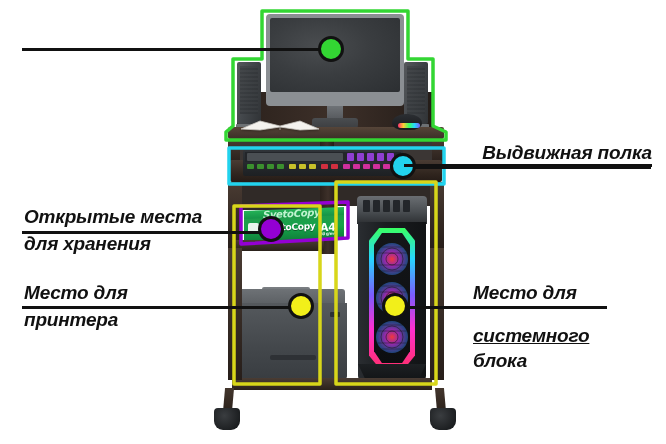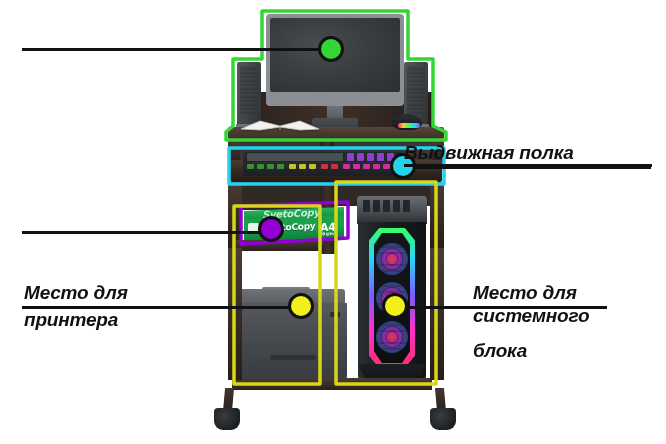--- a/index.html
+++ b/index.html
@@ -18,21 +18,21 @@
   .callout .ln{
     display:block;
     font-weight:700;
     font-style:italic;
     font-size:19px;
     line-height:23px;
     color:#111111;
     letter-spacing:-0.2px;
     white-space:nowrap;
   }
-  .callout.right .ln{}
+  .callout.right .ln{text-align:right;}
   .rule{
     height:3px;background:#111111;border:0;margin:1px 0 1px 0;
   }
 
   
   .leader{position:absolute;height:3px;background:#111111;}
 
   
   .dot{
     position:absolute;border-radius:50%;
@@ -285,25 +285,29 @@
   <div class="dot" style="left:258px;top:216px;width:26px;height:26px;background:#9400d3;"></div>
   <div class="dot" style="left:288px;top:293px;width:26px;height:26px;background:#f2ef1a;"></div>
   <div class="dot" style="left:382px;top:293px;width:26px;height:26px;background:#f2ef1a;"></div>
 
 
   <div class="callout right" style="left:404px;top:141px;width:248px;">
     <span class="ln">Выдвижная полка</span>
     <hr class="rule" style="margin-top:0;">
   </div>
 
+  <div class="callout left" style="left:24px;top:205px;width:250px;">
+    <span class="ln">Открытые места</span>
+    <span class="ln" style="margin-top:4px;">для хранения</span>
+  </div>
 
   <div class="callout left" style="left:24px;top:281px;width:274px;">
     <span class="ln">Место для</span>
     <span class="ln" style="margin-top:4px;">принтера</span>
   </div>
 
   <div class="callout left" style="left:473px;top:281px;width:180px;">
     <span class="ln">Место для</span>
-    <span class="ln" style="margin-top:0;">системного</span>
-    <span class="ln" style="margin-top:12px;">блока</span>
+    <span class="ln" style="margin-top:20px;text-decoration:underline;">системного</span>
+    <span class="ln" style="margin-top:2px;">блока</span>
   </div>
 
 </div>
 
 </body></html>

